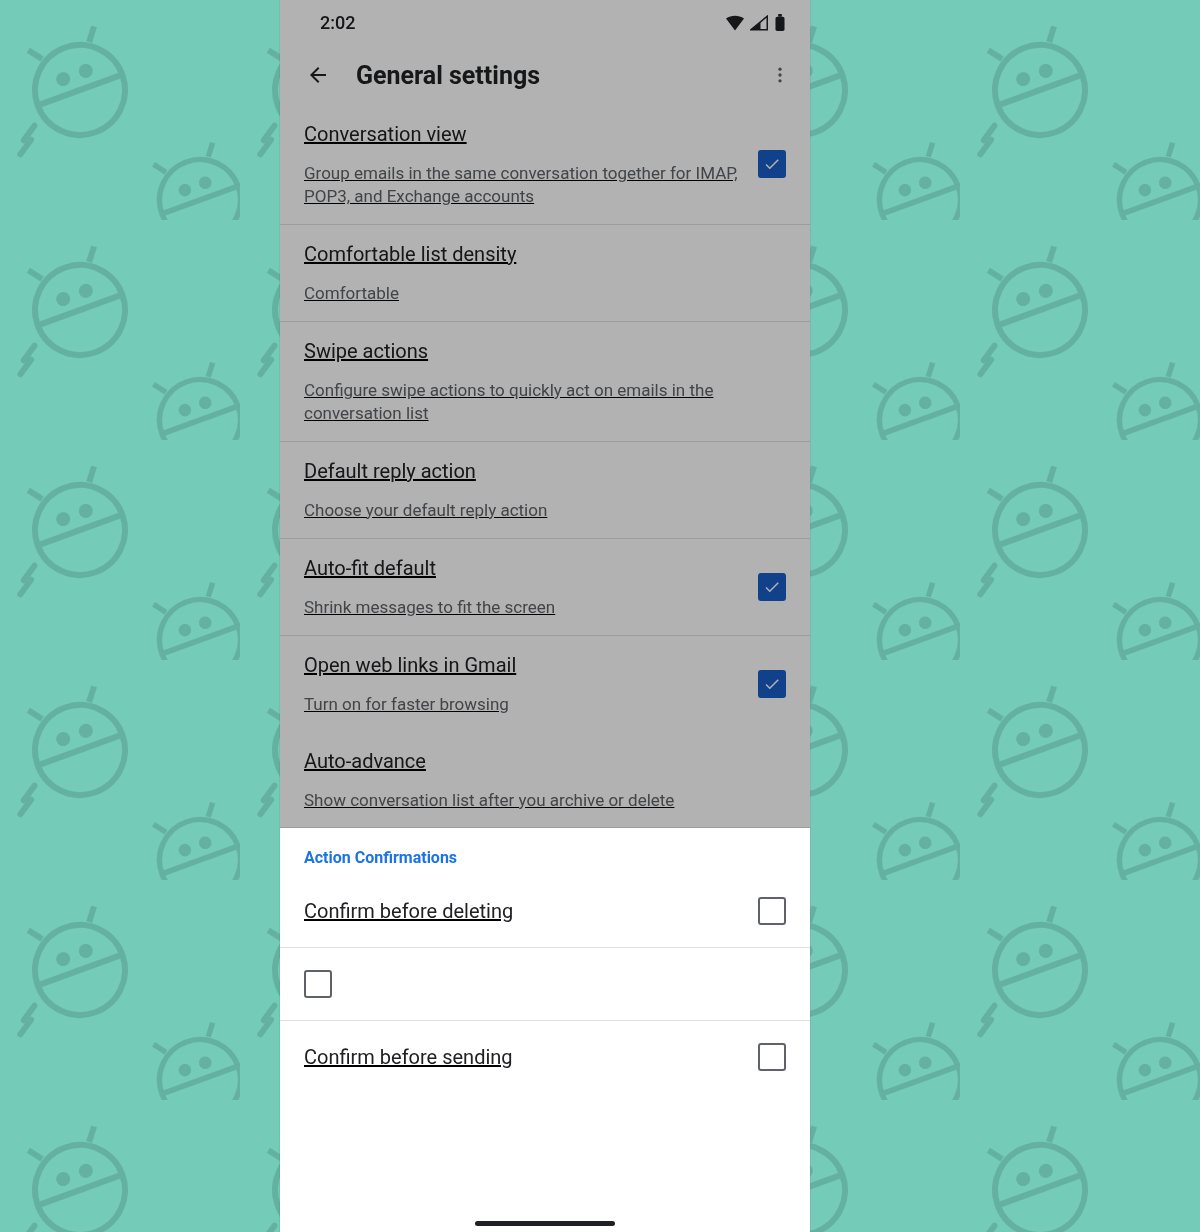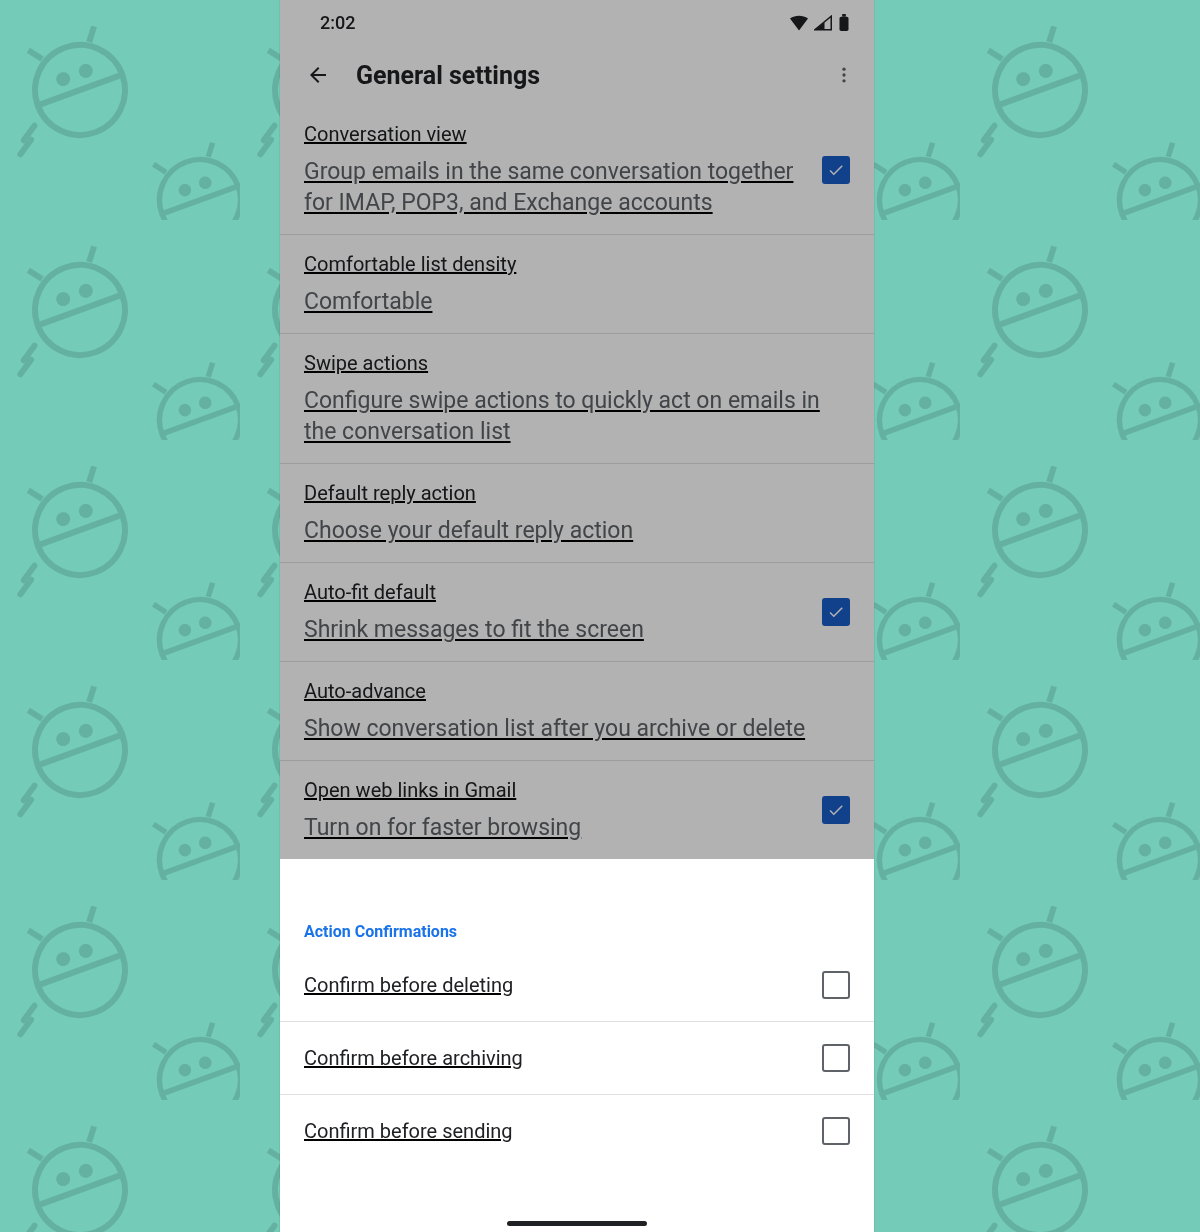--- a/index.html
+++ b/index.html
@@ -18,21 +18,21 @@
     overflow: hidden;
   }
   .bg svg.pattern {
     position: absolute;
     opacity: 0.12;
   }
   .phone {
     position: absolute;
     left: 280px;
     top: 0;
-    width: 594px;
+    width: 530px;
     height: 1232px;
     background: #ffffff;
     box-shadow: 0 0 0 1px rgba(0,0,0,0.05);
   }
   .scrim {
     position: absolute;
     inset: 0;
     background: rgba(0,0,0,0.30);
     pointer-events: none;
   }
@@ -65,21 +65,21 @@
     display:flex;
     align-items:center;
     padding: 16px 24px 16px 24px;
     border-bottom: 1px solid #e0e0e0;
     background:#fff;
     min-height: 40px;
     text-decoration: underline;
   }
   .row .texts { flex:1; padding-right:10px;}
   .row .title-t { font-size:20px; color:#202124; line-height:1.35;}
-  .row .sub { font-size:23px; color:#5f6368; line-height:1.35; margin-top:8px;}
+  .row .sub { font-size:17px; color:#5f6368; line-height:1.35; margin-top:14px;}
   .section-header {
     font-size:16px;
     font-weight:700;
     color:#1a73e8;
     padding: 20px 24px 8px 24px;
     background:#fff;
   }
   .checkbox {
     width:24px; height:24px;
     border:2.5px solid #5f6368;
@@ -100,21 +100,20 @@
     transform:translateX(-50%);
     width:140px; height:5px;
     background:#202124;
     border-radius:3px;
   }
   
   .bright {
     position:relative;
     z-index: 5;
     background:#0f766e;
-    margin-top:43px;
   }
 </style>
 </head>
 <body>
 
 <div class="bg">
 
   <svg class="pattern" width="1200" height="1232">
     <defs>
       <g id="droid" stroke="#000" stroke-width="6" fill="none">
@@ -211,60 +210,57 @@
             <div class="title-t">Auto-fit default</div>
             <div class="sub">Shrink messages to fit the screen</div>
           </div>
           <div class="checkbox checked">
             <svg width="18" height="18" viewBox="0 0 24 24">
                 <path d="M9 16.2 4.8 12l-1.4 1.4L9 19 21 7l-1.4-1.4z" fill="#fff"></path>
               </svg>
           </div>
         </div>
 
-        <div class="row">
-          <div class="texts">
-            <div class="title-t">Auto-advance</div>
-            <div class="sub">Show conversation list after you archive or delete</div>
-          </div>
-        </div>
-
         <div class="row" style="border-bottom:none;">
           <div class="texts">
             <div class="title-t">Open web links in Gmail</div>
             <div class="sub">Turn on for faster browsing</div>
           </div>
           <div class="checkbox checked">
             <svg width="18" height="18" viewBox="0 0 24 24">
                 <path d="M9 16.2 4.8 12l-1.4 1.4L9 19 21 7l-1.4-1.4z" fill="#fff"></path>
               </svg>
           </div>
         </div>
 
+        <div class="row">
+          <div class="texts">
+            <div class="title-t">Auto-advance</div>
+            <div class="sub">Show conversation list after you archive or delete</div>
+          </div>
+        </div>
+
       </div>
 
       <div class="scrim"></div>
     </div>
 
     <div class="bright">
       <div class="section-header">Action Confirmations</div>
 
       <div class="row">
         <div class="texts">
           <div class="title-t">Confirm before deleting</div>
         </div>
         <div class="checkbox">
           
         </div>
       </div>
 
       <div class="row">
-        <div class="texts">
-          <div class="title-t">Confirm before archiving</div>
-        </div>
         <div class="checkbox">
           
         </div>
       </div>
 
       <div class="row" style="border-bottom:none;">
         <div class="texts">
           <div class="title-t">Confirm before sending</div>
         </div>
         <div class="checkbox">

